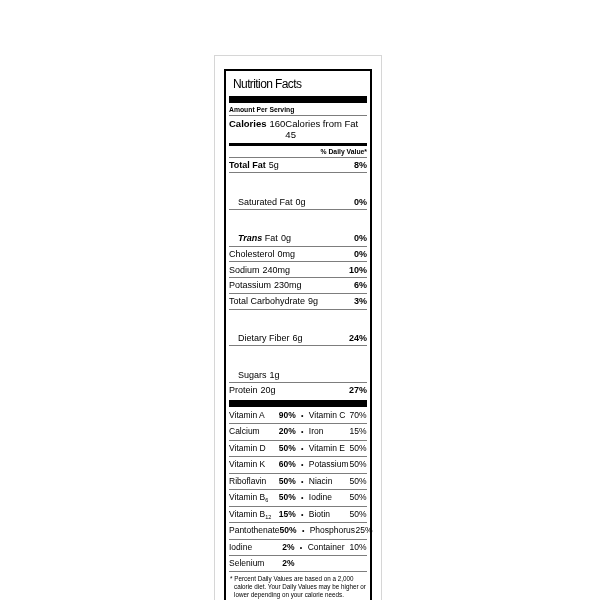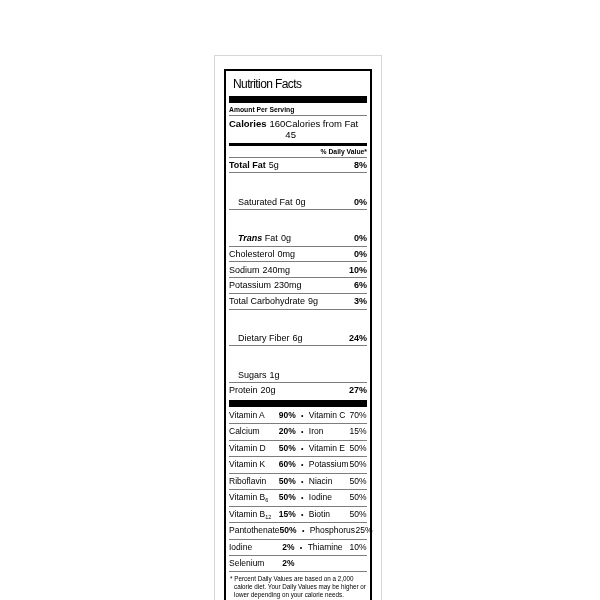--- a/index.html
+++ b/index.html
@@ -211,21 +211,21 @@
     <span class="vval">50%</span>
     <span class="vbul">•</span>
     <span class="vname2">Phosphorus</span>
     <span class="vval2">25%</span>
   </div>
 
   <div class="vrow">
     <span class="vname"><span>Iodine</span><sub></sub></span>
     <span class="vval">2%</span>
     <span class="vbul">•</span>
-    <span class="vname2">Thiamine</span>
+    <span class="vname2">Container</span>
     <span class="vval2">10%</span>
   </div>
 
   <div class="vrow">
     <span class="vname"><span>Selenium</span><sub></sub></span>
     <span class="vval">2%</span>
     <span class="vbul"></span>
     <span class="vname2"></span>
     <span class="vval2"></span>
   </div>

